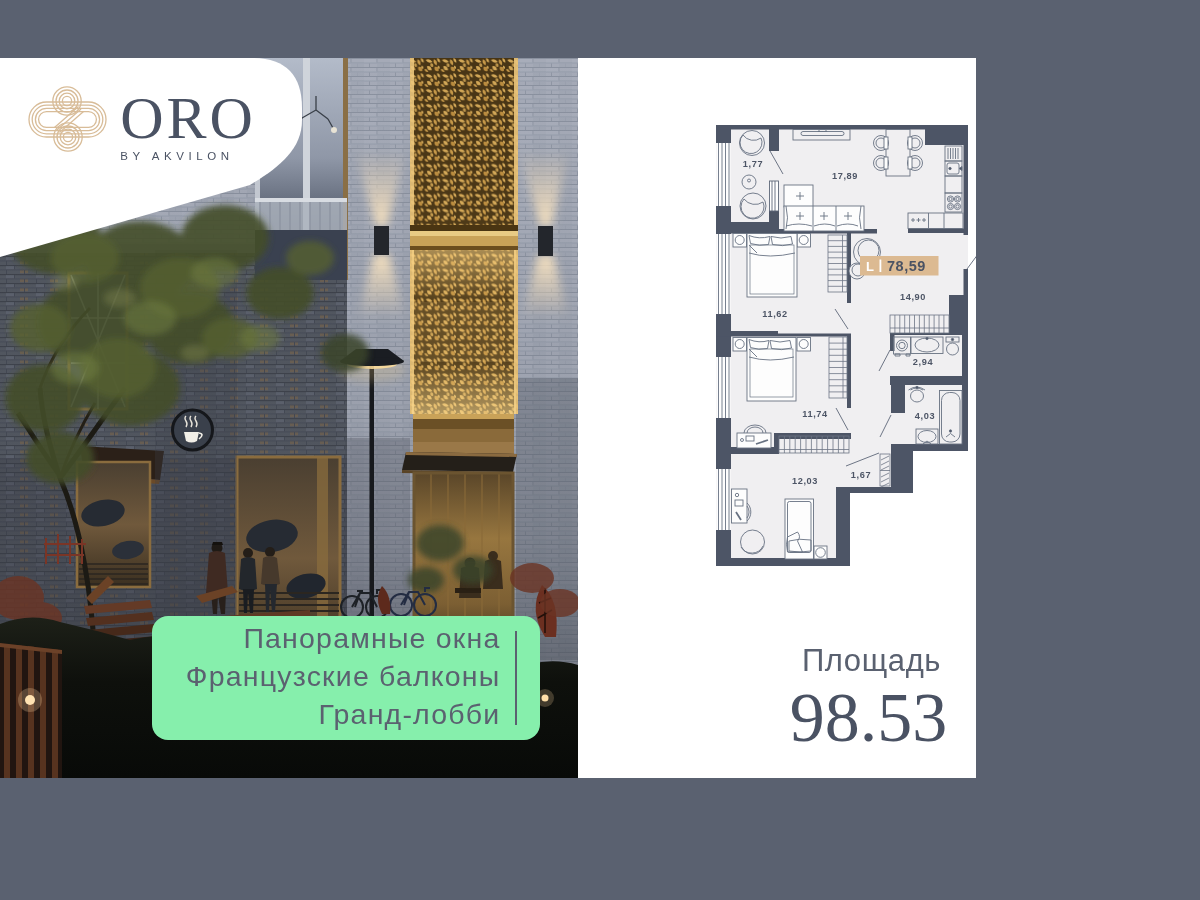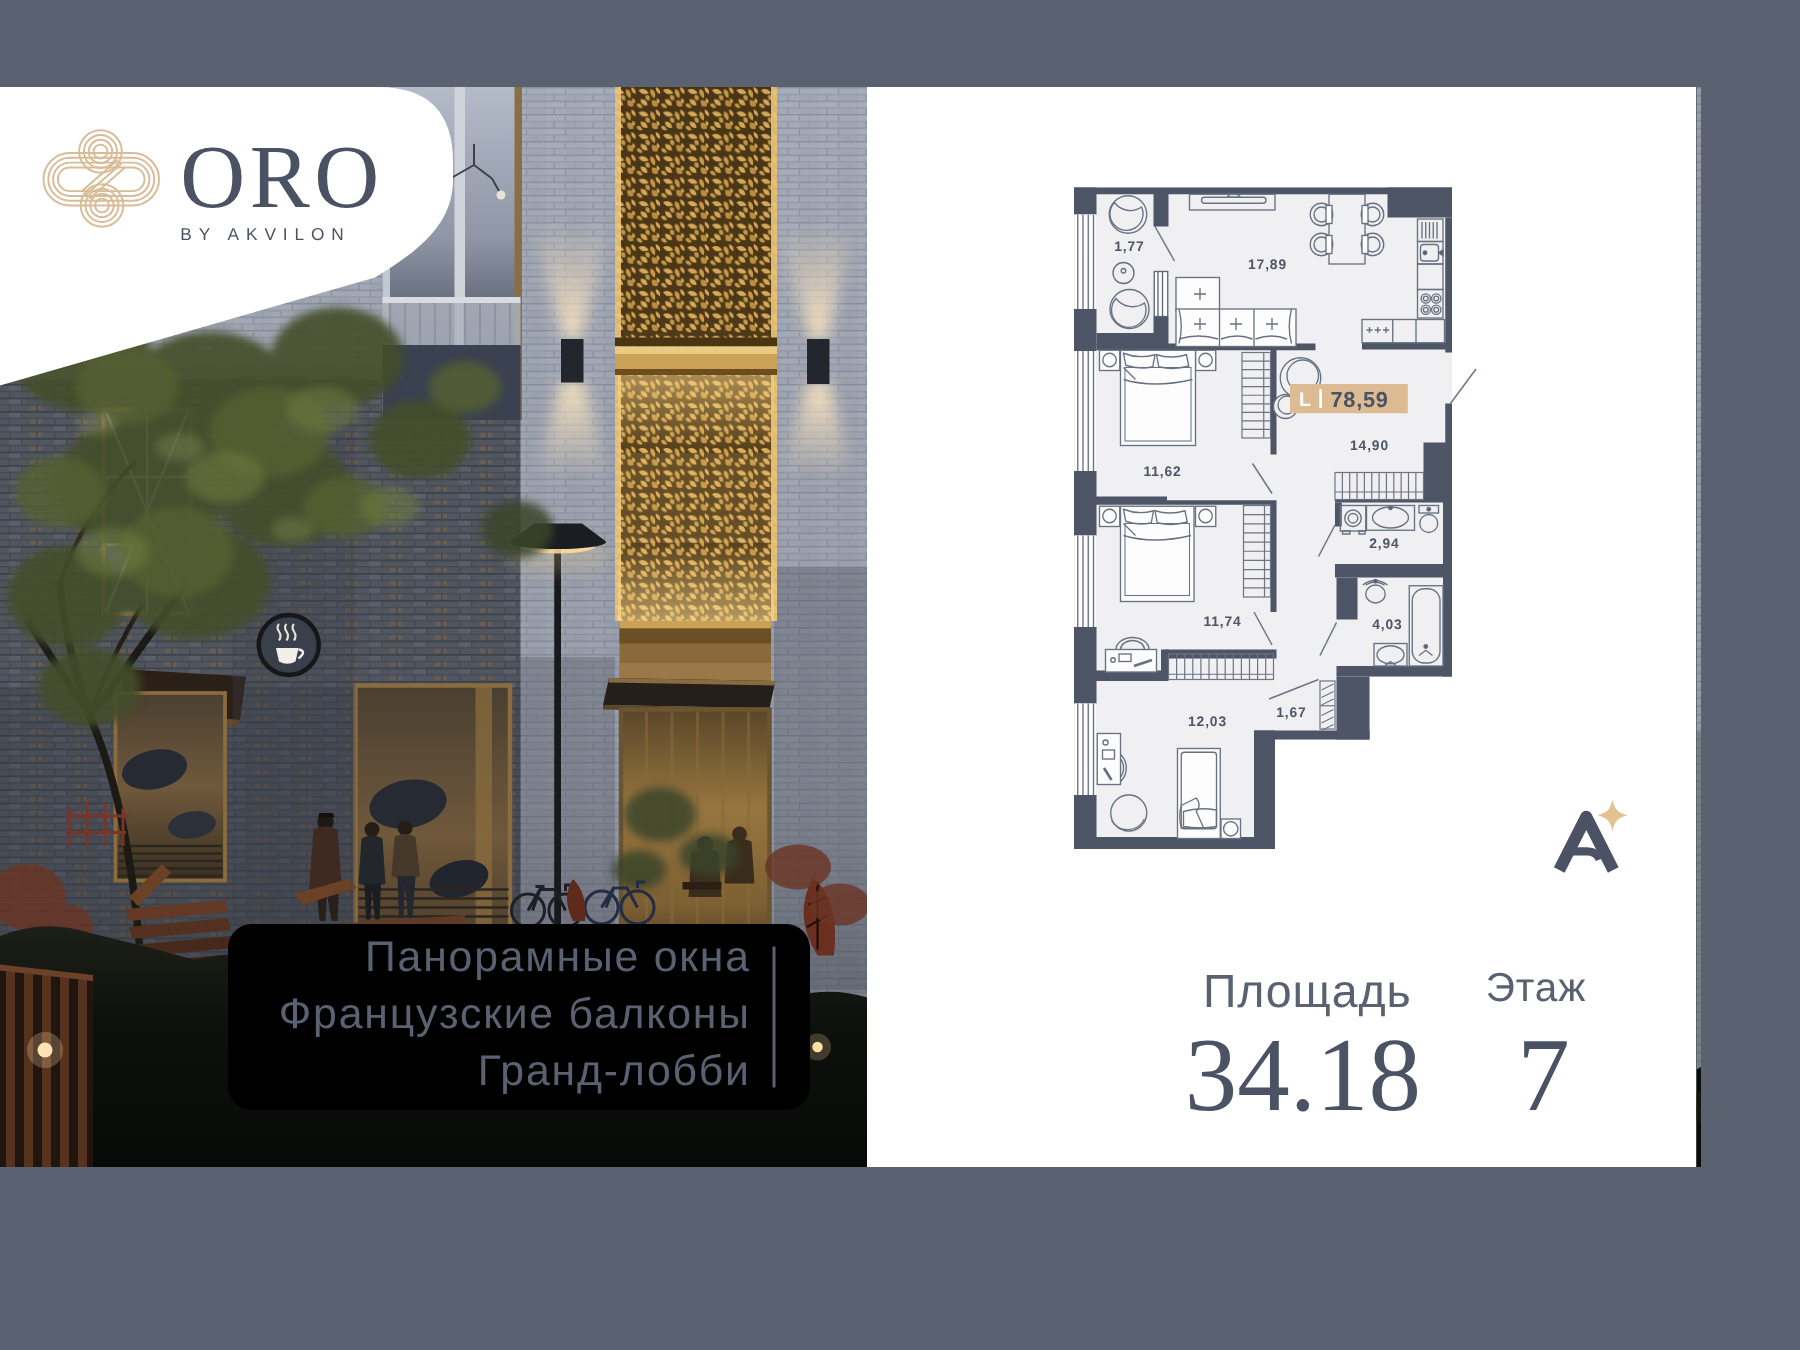--- a/index.html
+++ b/index.html
@@ -1,16 +1,16 @@
 <!DOCTYPE html>
 <html><head>
 <meta charset="utf-8">
 <style>
   html,body{margin:0;padding:0;background:#5a6170;}
-  #page{position:relative;width:1134px;height:900px;background:#5a6170;overflow:hidden;
+  #page{position:relative;width:976px;height:900px;background:#5a6170;overflow:hidden;
         font-family:"Liberation Sans",sans-serif;}
   .abs{position:absolute;}
 </style>
 </head>
 <body>
 <div id="page">
 
   <div class="abs" id="photoL" style="left:0;top:58px;width:578px;height:720px;background:#8a93a2;">
   <svg width="578" height="720" viewBox="0 0 578 720">
     <defs>
@@ -428,30 +428,30 @@
       <path d="M81,109 L57,130"></path>
         <path d="M78.5,106.5 L54.5,127.5"></path>
         <path d="M83.5,111.5 L59.5,132.5"></path>
     </g>
 
     <text x="188" y="138" text-anchor="middle" font-family="Liberation Serif, serif" font-size="60" letter-spacing="3" fill="#4a5263">ORO</text>
 
     <text x="177" y="160" text-anchor="middle" font-family="Liberation Sans, sans-serif" font-size="11.5" letter-spacing="4.6" fill="#4a5263">BY AKVILON</text>
   </svg>
 
-  <div class="abs" id="infobox" style="left:152px;top:616px;width:388px;height:124px;background:#000000;border-radius:16px;display:flex;align-items:center;">
+  <div class="abs" id="infobox" style="left:152px;top:616px;width:388px;height:124px;background:#86efac;border-radius:16px;display:flex;align-items:center;">
     <div style="flex:1;text-align:right;color:#5b6170;font-size:28.5px;line-height:38px;letter-spacing:1.2px;margin-top:-5px;">
       Панорамные окна<br>Французские балконы<br>Гранд-лобби
     </div>
     <div style="width:2.5px;height:94px;background:#5b6170;margin-left:14px;margin-right:23px;"></div>
   </div>
 
 
   <div class="abs" style="left:769px;top:643px;width:205px;text-align:center;color:#5a6170;font-size:31px;letter-spacing:0.6px;">Площадь</div>
-  <div class="abs" style="left:766px;top:678px;width:205px;text-align:center;color:#4a5263;font-family:'Liberation Serif',serif;font-size:70px;">34.18</div>
+  <div class="abs" style="left:766px;top:678px;width:205px;text-align:center;color:#4a5263;font-family:'Liberation Serif',serif;font-size:70px;">98.53</div>
 
   <div class="abs" style="left:954px;top:643px;width:140px;text-align:center;color:#5a6170;font-size:27px;letter-spacing:0.6px;">Этаж</div>
   <div class="abs" style="left:959px;top:678px;width:140px;text-align:center;color:#4a5263;font-family:'Liberation Serif',serif;font-size:70px;">7</div>
 
   <svg class="abs" style="left:1015px;top:528px;" width="80" height="60" viewBox="1015 528 80 60">
     <g fill="none" stroke="#4a5263" stroke-width="7.5" stroke-linejoin="round">
       <path d="M1039.5,580 L1057.5,544.5 L1075.5,580" stroke-width="8"></path>
       <path d="M1045.5,567.5 L1058,567.5 Q1064.5,567.5 1066.5,573" stroke-width="5.5"></path>
     </g>
     <path d="M1075,533 C1076.5,540 1079,542 1085,543.5 C1079,545 1076.5,547 1075,554 C1073.5,547 1071,545 1065,543.5 C1071,542 1073.5,540 1075,533 Z" fill="#e4c193"></path>

